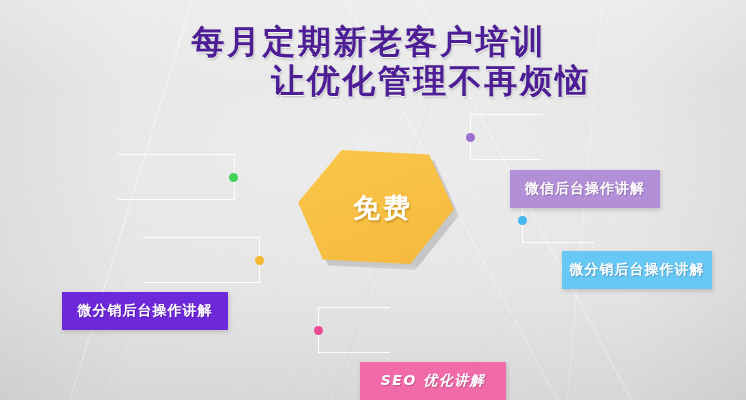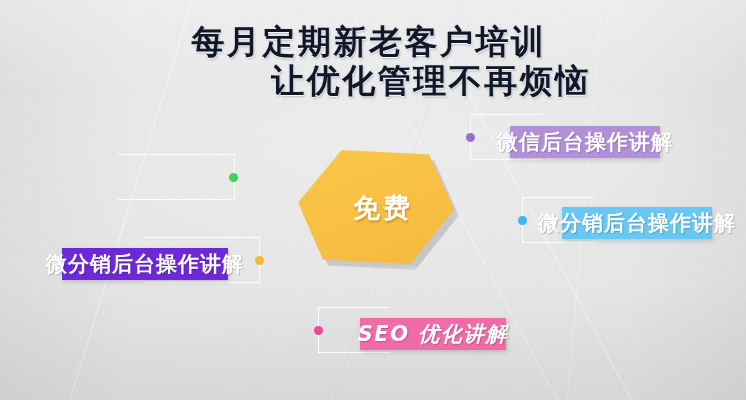--- a/index.html
+++ b/index.html
@@ -58,21 +58,21 @@
     width: 746px;
     text-align: center;
     user-select: none;
   }
   .title-line {
     font-family: "DejaVu Sans", "Liberation Sans", sans-serif;
     font-size: 33px;
     font-weight: 700;
     letter-spacing: 2.5px;
     line-height: 39px;
-    color: #0f172a;
+    color: #4c1d95;
     text-shadow:
        0 1px 0 rgba(255,255,255,.9),
        1px 2px 2px rgba(120,120,120,.38),
        0 0 1px rgba(150,150,150,.55);
     white-space: nowrap;
   }
   .title-line.l1 { padding-right: 8px; }
   .title-line.l2 { padding-left: 116px; }
 
   
@@ -133,29 +133,30 @@
     border-radius: 50%;
   }
 
   
   .label {
     position: absolute;
     display: flex;
     align-items: center;
     justify-content: center;
     box-sizing: border-box;
-    height: 32px;
+    height: 38px;
     padding: 0 11px;
     white-space: nowrap;
-    font-size: 21px;
+    font-size: 14px;
     font-weight: 700;
     letter-spacing: 1px;
     color: #ffffff;
     text-shadow: 1px 1px 1px rgba(0,0,0,.20);
     box-shadow: 1px 2px 4px rgba(110,110,110,.30);
+    margin-top: 44px;
   }
   .label.seo { letter-spacing: 1.5px; }
 </style>
 </head>
 <body>
 
 <div id="stage">
 
   <div class="bg-base"></div>
   <div class="bg-facets"></div>

